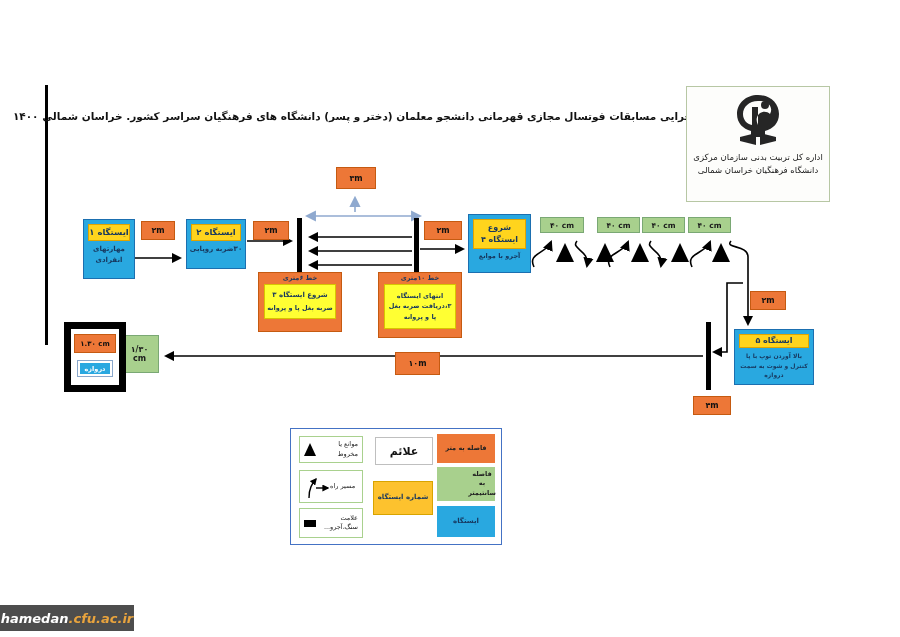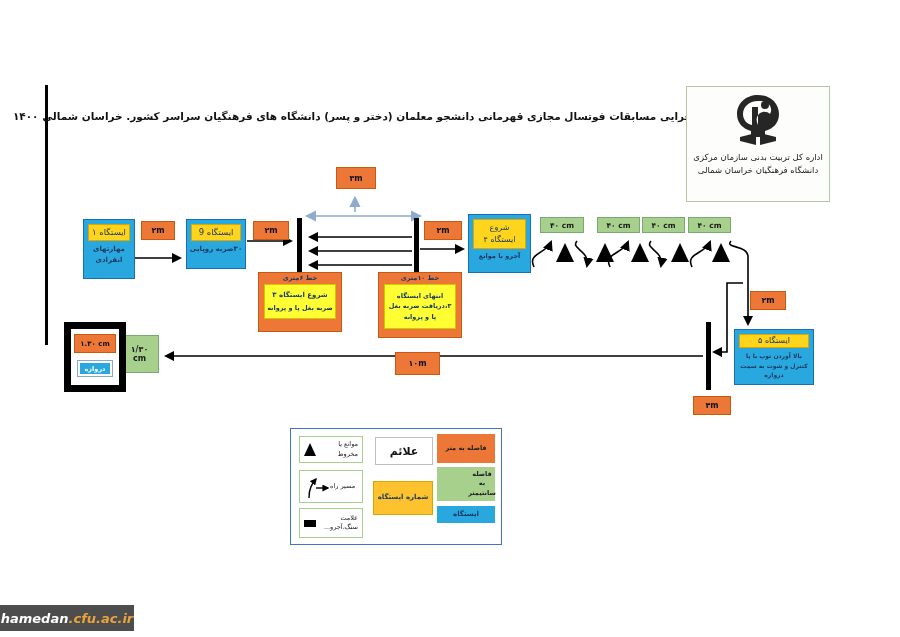--- a/index.html
+++ b/index.html
@@ -9,21 +9,21 @@
   *{margin:0;padding:0;box-sizing:border-box;font-family:"DejaVu Sans",sans-serif;}
   body{background:#e9e9e9;}
   .canvas{position:relative;width:900px;height:637px;background:#ffffff;overflow:hidden;
           box-shadow:0 0 6px rgba(0,0,0,.25);} 
   .abs{position:absolute;}
   .title{font-weight:bold;font-size:10.5px;color:#111;text-align:center;white-space:nowrap;}
   .logo-panel{border:1px solid #b7c7a4;background:#fdfdfb;text-align:center;padding-top:4px;}
   .logo-cap{font-size:8.5px;color:#222;line-height:1.5;}
   .station{background:var(--station-blue);border:1.5px solid #1b6fb0;text-align:center;}
   .st-title{background:var(--header-yellow);border:1px solid #e0a400;margin:4px 4px 2px 4px;
-            font-weight:normal;font-size:8.5px;color:#17375e;line-height:1.8;}
+            font-weight:bold;font-size:8.5px;color:#17375e;line-height:1.8;}
   .st-body{font-weight:bold;font-size:7px;color:#17375e;line-height:1.5;padding:1px 2px;}
   .chip{background:var(--distance-orange);border:1px solid #c55a11;color:#111;font-weight:bold;
         font-size:8px;text-align:center;display:flex;align-items:center;justify-content:center;}
   .gchip{background:var(--cm-green);border:1px solid #7aa874;color:#1a1a1a;font-weight:bold;
         font-size:7.5px;text-align:center;display:flex;align-items:center;justify-content:center;}
   .bigbox{background:var(--distance-orange);border:1px solid #c55a11;text-align:center;}
   .bigbox .hdr{font-size:6.5px;font-weight:bold;color:#17375e;line-height:1.7;}
   .bigbox .yinner{background:#ffff33;border:1px solid #d8c400;margin:0 5px 5px 5px;
         font-weight:bold;color:#17375e;padding:6px 1px;}
   .bar{background:#000;}
@@ -100,21 +100,21 @@
     <div class="logo-cap" dir="rtl">دانشگاه فرهنگیان خراسان شمالی</div>
   </div>
 
   <div class="abs station" style="left:83px;top:219px;width:52px;height:60px;">
     <div class="st-title" dir="rtl">ایستگاه ۱</div>
     <div class="st-body" dir="rtl">مهارتهای انفرادی</div>
   </div>
   <div class="abs chip" style="left:141px;top:221px;width:34px;height:19px;" dir="ltr">۲m</div>
 
   <div class="abs station" style="left:186px;top:219px;width:60px;height:50px;">
-    <div class="st-title" dir="rtl">ایستگاه 9</div>
+    <div class="st-title" dir="rtl">ایستگاه ۲</div>
     <div class="st-body" dir="rtl">۳۰ضربه روپایی</div>
   </div>
   <div class="abs chip" style="left:253px;top:221px;width:36px;height:19px;" dir="ltr">۲m</div>
 
   <div class="abs bar" style="left:297px;top:218px;width:5px;height:71px;"></div>
   <div class="abs bar" style="left:414px;top:218px;width:5px;height:71px;"></div>
   <div class="abs chip" style="left:336px;top:167px;width:40px;height:22px;" dir="ltr">۳m</div>
 
   <div class="abs bigbox" style="left:258px;top:272px;width:84px;height:60px;">
     <div class="hdr" dir="rtl">خط ۶متری</div>
@@ -201,21 +201,21 @@
     <div class="leg-chip abs" style="left:146px;top:38px;width:58px;height:34px;background:var(--cm-green);padding-left:32px;" dir="rtl">فاصله به سانتیمتر</div>
 
     <div class="leg-chip abs" style="left:82px;top:52px;width:60px;height:34px;background:var(--legend-number-yellow);
          border:1px solid #d8a400;font-size:7px;color:#17375e;" dir="rtl">شماره ایستگاه</div>
 
     <div class="leg-item" style="left:8px;top:79px;width:64px;height:30px;">
       <div style="width:16px;height:7px;background:#000;"></div>
       <div class="leg-label" dir="rtl">علامت سنگ،آجرو...</div>
     </div>
 
-    <div class="leg-chip abs" style="left:146px;top:77px;width:58px;height:17px;background:var(--station-blue);
+    <div class="leg-chip abs" style="left:146px;top:77px;width:58px;height:31px;background:var(--station-blue);
          font-size:7px;color:#17375e;" dir="rtl">ایستگاه</div>
   </div>
 
   <div class="abs watermark" style="left:0px;top:605px;width:134px;height:26px;">
     <span class="wm-a">hamedan</span>
       <span class="wm-b">.</span>
       <span class="wm-b">cfu.ac.ir</span>
   </div>
 
 </div>

